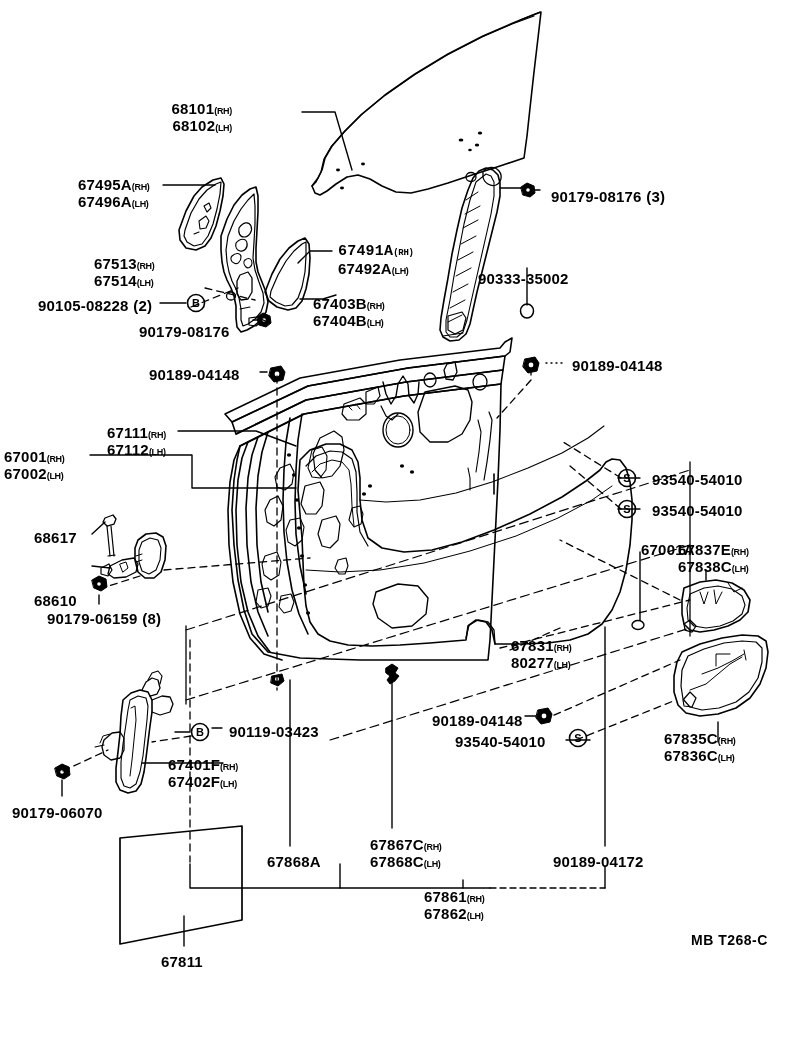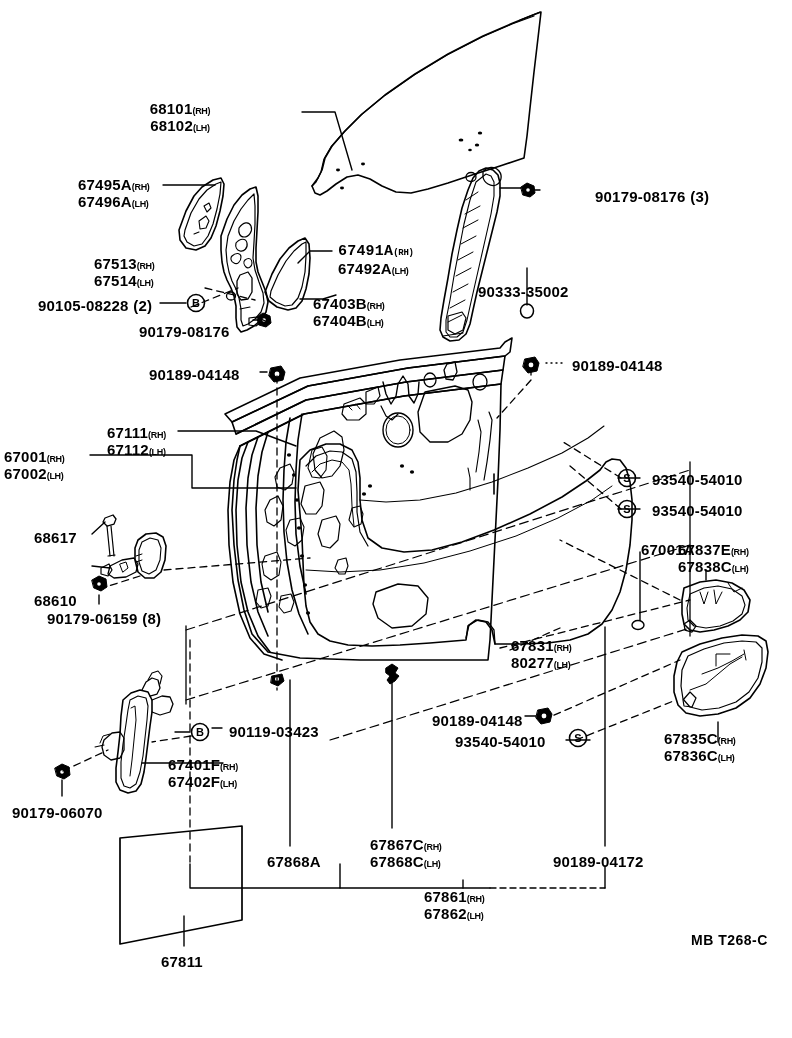--- a/index.html
+++ b/index.html
@@ -16,21 +16,21 @@
     color:#000;
     font-weight:bold;
     font-family:"Liberation Sans", sans-serif;
     white-space:nowrap;
     letter-spacing:0.2px;
     line-height:1.08;
   }
   .lbl .num{font-size:15px;font-weight:bold;}
   .lbl .sfx{font-size:9px;font-weight:bold;letter-spacing:-0.3px;vertical-align:baseline;}
   .lbl .qty{font-size:15px;font-weight:bold;}
-  .r{text-align:center;}
+  .r{text-align:right;}
   .cap{
     position:absolute;font-size:14px;font-weight:bold;color:#000;letter-spacing:0.5px;
   }
 </style>
 </head>
 <body>
 
 <div id="sheet">
 
   <svg id="art" viewBox="0 0 792 1038" xmlns="http://www.w3.org/2000/svg">
@@ -387,24 +387,24 @@
     <span class="num">67492A</span><span class="sfx">(LH)</span>
   </div>
 
   <div class="lbl" style="left:313px;top:295px;">
     <span class="num">67403B</span><span class="sfx">(RH)</span>
   </div>
   <div class="lbl" style="left:313px;top:312px;">
     <span class="num">67404B</span><span class="sfx">(LH)</span>
   </div>
 
-  <div class="lbl" style="left:551px;top:188px;margin-left:44px;">
+  <div class="lbl" style="left:551px;top:188px;">
     <span class="num">90179-08176</span> <span class="qty">(3)</span>
   </div>
-  <div class="lbl" style="left:478px;top:283px;">
+  <div class="lbl" style="left:478px;top:270px;">
     <span class="num">90333-35002</span>
   </div>
 
   <div class="lbl" style="left:149px;top:366px;">
     <span class="num">90189-04148</span>
   </div>
   <div class="lbl" style="left:572px;top:357px;">
     <span class="num">90189-04148</span>
   </div>
 

